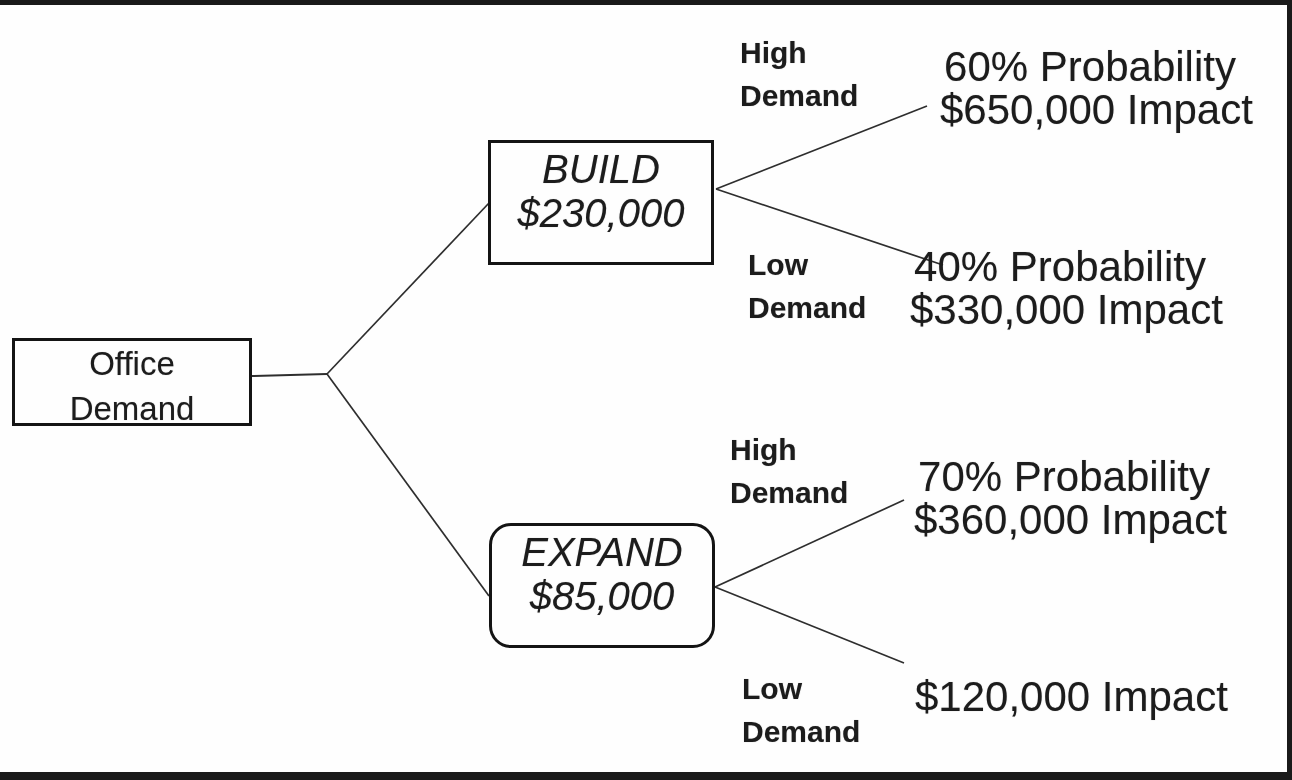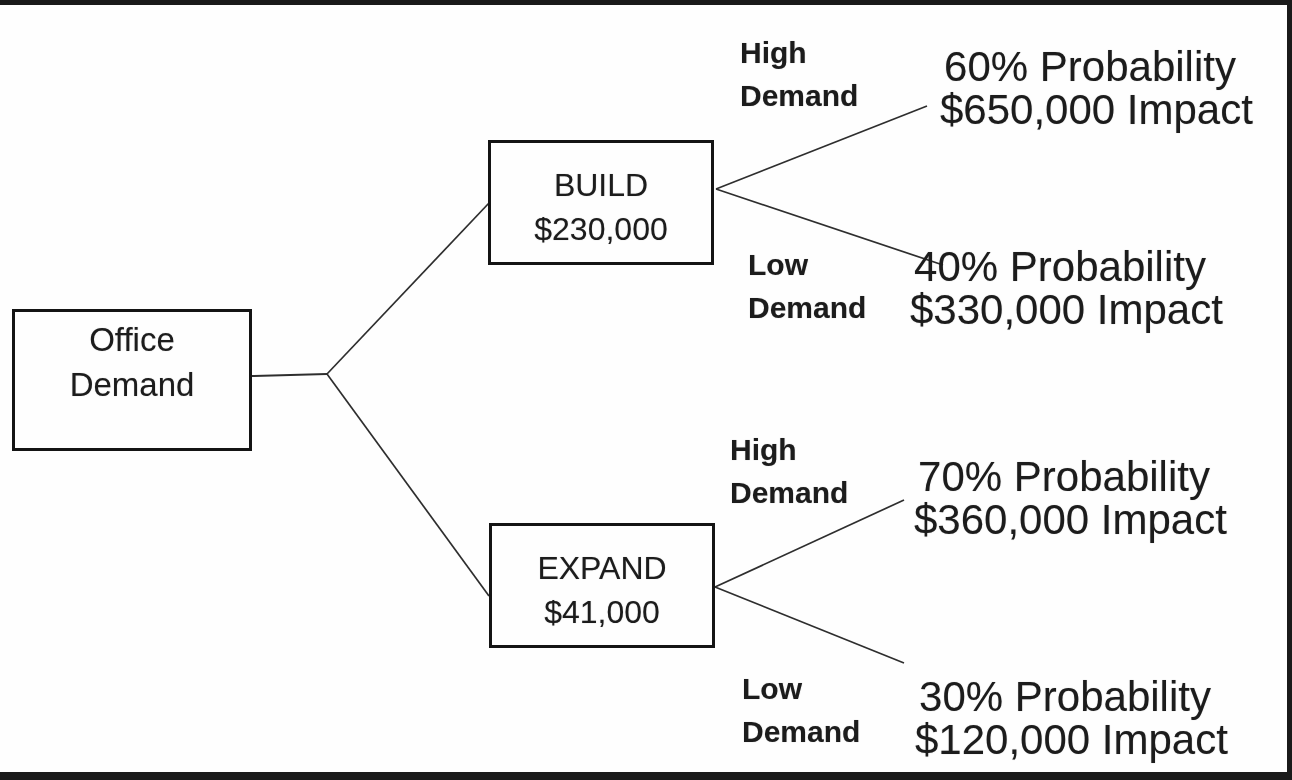--- a/index.html
+++ b/index.html
@@ -41,31 +41,31 @@
   
   .node {
     position: absolute;
     box-sizing: border-box;
     border: 3px solid #141414;
     background: #fefefe;
     text-align: center;
     text-shadow: 0 0 1px rgba(40,40,40,0.35);
   }
   .node-root {
-    left: 12px; top: 309px;
-    width: 240px; height: 142px;
+    left: 12px; top: 338px;
+    width: 240px; height: 88px;
     font-size: 33px; line-height: 45px;
-    padding-top: 5px;
   }
   .node-option {
-    font-size: 32px; line-height: 44px;
-    padding-top: 20px;
+    font-size: 40px; line-height: 44px;
+    padding-top: 4px;
+    font-style: italic;
   }
   .node-build  { left: 488px; top: 140px; width: 226px; height: 125px; }
-  .node-expand { left: 489px; top: 523px; width: 226px; height: 125px; }
+  .node-expand { left: 489px; top: 523px; width: 226px; height: 125px; border-radius: 22px; }
 
   
   .demand-label {
     position: absolute;
     font-size: 30px;
     line-height: 43px;
     text-align: left;
     white-space: nowrap;
     text-shadow: 0 0 1px rgba(40,40,40,0.35);
     font-weight: bold;
@@ -101,21 +101,21 @@
     <div>Demand</div>
   </div>
 
   <div class="node node-option node-build">
     <div>BUILD</div>
     <div>$230,000</div>
   </div>
 
   <div class="node node-option node-expand">
     <div>EXPAND</div>
-    <div>$41,000</div>
+    <div>$85,000</div>
   </div>
 
   <div class="demand-label" style="left:740px; top:31px;">
     <div>High</div>
     <div>Demand</div>
   </div>
   <div class="outcome-label" style="left:940px; top:45px;">
     <div>60% Probability</div>
     <div>$650,000 Impact</div>
   </div>
@@ -136,21 +136,20 @@
   <div class="outcome-label" style="left:914px; top:455px;">
     <div>70% Probability</div>
     <div>$360,000 Impact</div>
   </div>
 
   <div class="demand-label" style="left:742px; top:667px;">
     <div>Low</div>
     <div>Demand</div>
   </div>
   <div class="outcome-label" style="left:915px; top:675px;">
-    <div>30% Probability</div>
     <div>$120,000 Impact</div>
   </div>
 
   <div class="frame-edge frame-top"></div>
   <div class="frame-edge frame-bottom"></div>
   <div class="frame-edge frame-right"></div>
 
 </div>
 
 </body></html>

